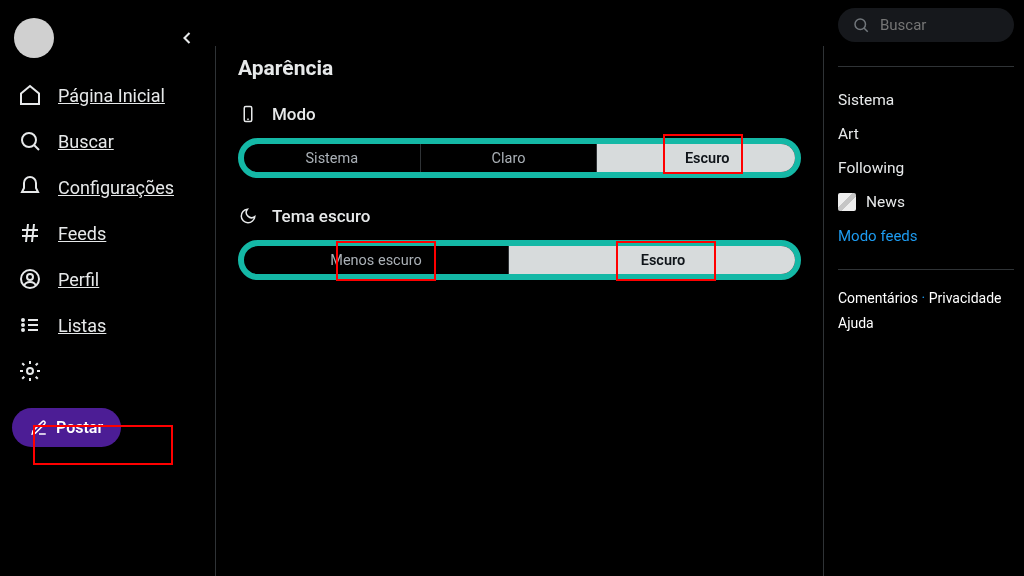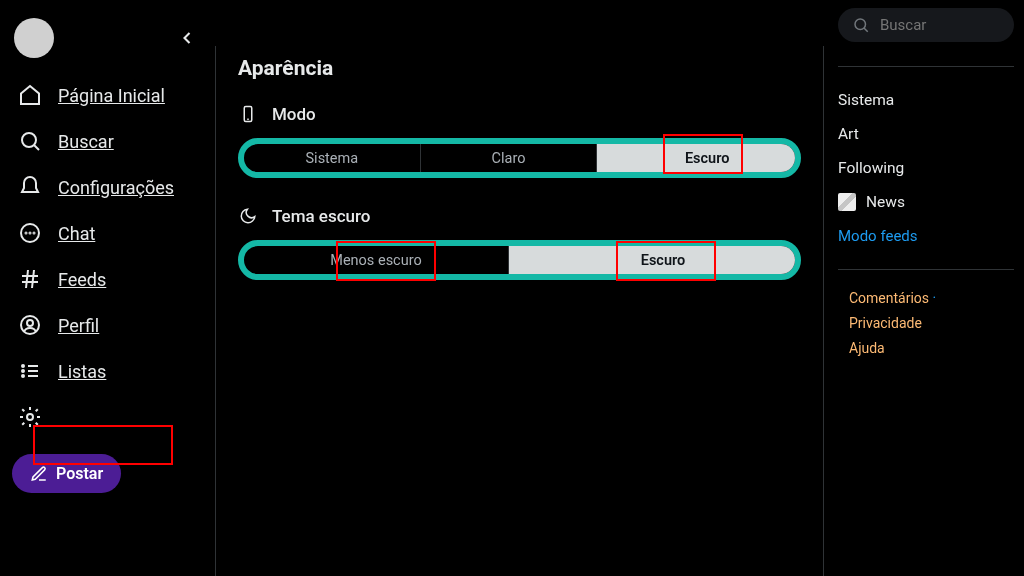--- a/index.html
+++ b/index.html
@@ -22,21 +22,21 @@
     .seg.active { background:#d7dbdc; color:#0f1419; font-weight:600;padding-left:22px; }
     .rightcol { width:200px; padding:8px 10px 0 14px; overflow:hidden; }
     .search-wrap { background:#16181c; border-radius:999px; display:flex; align-items:center; padding:8px 14px; gap:10px; color:#71767b; margin-bottom:24px; }
     .search-input { background:transparent; border:none; outline:none; color:#e7e9ea; font-size:15px; flex:1; }
     .rightcol .divider { border-top:1px solid #2f3336; margin:16px 0; }
     .feed-link { display:block; padding:8px 0; font-size:15.5px; color:#e7e9ea; cursor:pointer; }
     .feed-news { display:flex; align-items:center; gap:10px; }
     .news-icon { width:18px; height:18px; background:linear-gradient(135deg,#eee 0%,#eee 40%,#c5c5c5 40%,#c5c5c5 60%,#eee 60%); border-radius:2px; }
     .more-link { color:#1d9bf0; font-size:15px; padding:8px 0; cursor:pointer; display:block; }
     .footer-links { font-size:14px; color:#1d9bf0; line-height:1.8; }
-    .footer-links a { color:#fdba74; text-decoration:none; cursor:pointer;margin-left:11px; }
+    .footer-links a { color:#ffffff; text-decoration:none; cursor:pointer; }
     .highlight-box { position:absolute; border:2px solid #ff0000; pointer-events:none; }
     svg { display:block; }
   </style>
 </head>
 <body>
 
 <div class="sidebar">
   <div class="sidebar-top">
     <div class="avatar"></div>
     <span class="back-chevron">
@@ -63,31 +63,20 @@
     </span>
     <span>Buscar</span>
   </div>
   <div class="nav-item">
     <span class="ico">
       <svg viewBox="0 0 24 24" width="24" height="24" fill="none" stroke="currentColor" stroke-width="2">
           <path d="M6 8a6 6 0 0 1 12 0v5l2 4H4l2-4z"></path>
         </svg>
     </span>
     <span>Configurações</span>
-  </div>
-  <div class="nav-item">
-    <span class="ico">
-      <svg viewBox="0 0 24 24" width="24" height="24" fill="none" stroke="currentColor" stroke-width="2">
-          <circle cx="12" cy="12" r="9"></circle>
-          <circle cx="8" cy="12" r="0.5" fill="currentColor"></circle>
-          <circle cx="12" cy="12" r="0.5" fill="currentColor"></circle>
-          <circle cx="16" cy="12" r="0.5" fill="currentColor"></circle>
-        </svg>
-    </span>
-    <span>Chat</span>
   </div>
   <div class="nav-item">
     <span class="ico">
       <svg viewBox="0 0 24 24" width="24" height="24" fill="none" stroke="currentColor" stroke-width="2">
           <line x1="4" y1="9" x2="20" y2="9"></line>
           <line x1="4" y1="15" x2="20" y2="15"></line>
           <line x1="10" y1="3" x2="8" y2="21"></line>
           <line x1="16" y1="3" x2="14" y2="21"></line>
         </svg>
     </span>

